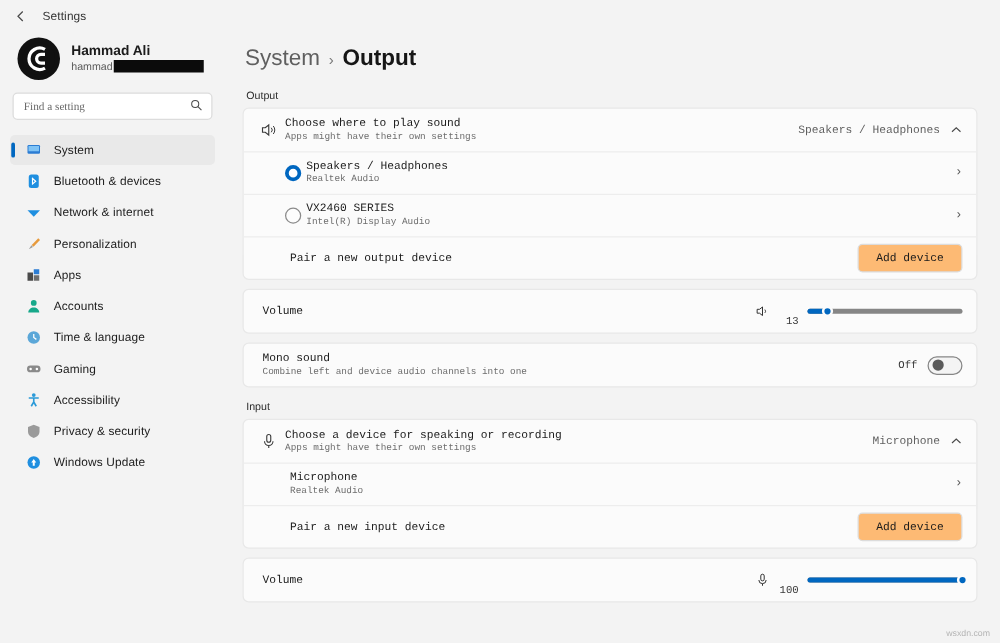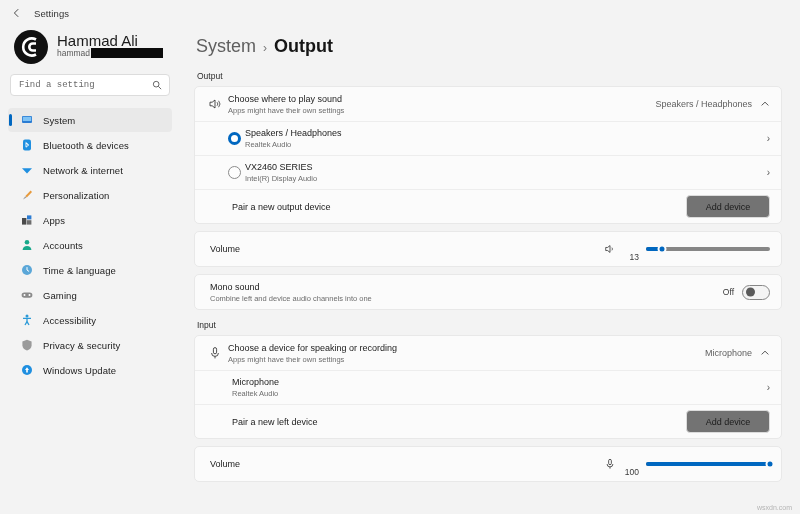--- a/index.html
+++ b/index.html
@@ -21,30 +21,30 @@
   .body { flex: 1; display: flex; min-height: 0; }
 
   
   .sidebar { width: 180px; flex: 0 0 180px; padding: 0 8px; display: flex; flex-direction: column; }
   .account { display: flex; align-items: center; gap: 9px; padding: 4px 0 10px 6px; }
   .avatar {
     width: 34px; height: 34px; border-radius: 50%; background: #111;
     flex: 0 0 34px; display: flex; align-items: center; justify-content: center;
   }
   .acct-text { min-width: 0; }
-  .acct-name { font-size: 15px; font-weight: normal; color: #1b1b1b; line-height: 12px; }
+  .acct-name { font-size: 11px; font-weight: bold; color: #1b1b1b; line-height: 12px; }
   .acct-mail { font-size: 8.5px; color: #5a5a5a; line-height: 12px; display: flex; align-items: center; }
   .redact { display: inline-block; width: 72px; height: 10px; background: #0b0b0b; margin-left: 1px; }
 
   .search {
     position: relative; height: 22px; background: #ffffff; border: 1px solid #dcdcdc;
     border-radius: 4px; display: flex; align-items: center; padding: 0 8px; margin: 0 2px 12px 2px;
   }
   .search input {
-    border: 0; outline: 0; background: transparent; font-family: Liberation Mono, monospace;
+    border: 0; outline: 0; background: transparent; font-family: Liberation Serif, serif;
     font-size: 9px; color: #2b2b2b; width: 100%;
   }
   .search input::placeholder { color: #6a6a6a; }
   .search-icon { position: absolute; right: 7px; top: 50%; transform: translateY(-50%); color: #4a4a4a; }
 
   .nav { display: flex; flex-direction: column; gap: 1px; }
   .nav-item {
     position: relative; height: 24px; display: flex; align-items: center; gap: 10px;
     padding-left: 12px; border-radius: 4px; cursor: default;
   }
@@ -62,39 +62,39 @@
   .crumb-parent { font-size: 18px; color: #5f5f5f; }
   .crumb-sep { font-size: 12px; color: #7a7a7a; }
   .crumb-current { font-size: 18px; font-weight: bold; color: #161616; }
 
   .section-label { font-size: 8.5px; color: #2b2b2b; margin: 0 0 5px 3px; }
 
   .card {
     background: #fbfbfb; border: 1px solid #e8e8e8; border-radius: 5px;
     margin-bottom: 7px; overflow: hidden;
   }
-  .row { display: flex; align-items: center; min-height: 34px; padding: 0 11px; }
+  .row { display: flex; align-items: center; min-height: 34px; padding: 0 11px; font-family: Liberation Mono, monospace; }
   .row + .row { border-top: 1px solid #ededed; }
   .row-ico { width: 18px; flex: 0 0 18px; display: flex; align-items: center; justify-content: center; color: #3a3a3a; }
   .row-main { flex: 1; min-width: 0; padding-left: 4px; }
   .row-title { font-size: 9px; color: #1b1b1b; line-height: 12px; }
   .row-sub { font-size: 7.5px; color: #6d6d6d; line-height: 11px; }
   .row-right { display: flex; align-items: center; gap: 8px; flex: 0 0 auto; }
   .row-value { font-size: 9px; color: #5f5f5f; }
   .chev { color: #4a4a4a; display: flex; align-items: center; }
   .chev-r { color: #5c5c5c; font-size: 10px; }
 
   .radio {
     width: 13px; height: 13px; border-radius: 50%; flex: 0 0 13px;
     border: 1.6px solid #8b8b8b; background: #fdfdfd; margin-left: 22px;
   }
   .radio.on { border: 3.2px solid #0067c0; background: #ffffff; }
 
   .btn {
-    height: 23px; min-width: 84px; padding: 0 12px; background: #737373;
+    height: 23px; min-width: 84px; padding: 0 12px; background: #fdba74;
     border: 1px solid #dcdcdc; border-radius: 4px; font-family: inherit;
     font-size: 9px; color: #1b1b1b; display: flex; align-items: center; justify-content: center;
   }
 
   
   .slider-wrap { display: flex; align-items: center; gap: 7px; }
   .spk-ico { color: #2b2b2b; display: flex; align-items: center; }
   .slider-val { font-size: 8.5px; color: #3a3a3a; min-width: 16px; text-align: right; margin-top: 16px; }
   .track { position: relative; width: 124px; height: 4px; background: #868686; border-radius: 2px; }
   .fill { position: absolute; left: 0; top: 0; height: 4px; background: #0067c0; border-radius: 2px; }
@@ -392,21 +392,21 @@
         <div class="row">
           <div class="row-main" style="padding-left:26px">
             <div class="row-title">Microphone</div>
             <div class="row-sub">Realtek Audio</div>
           </div>
           <span class="chev-r">›</span>
         </div>
 
         <div class="row">
           <div class="row-main" style="padding-left:26px">
-            <div class="row-title">Pair a new left device</div>
+            <div class="row-title">Pair a new input device</div>
           </div>
           <button class="btn">Add device</button>
         </div>
       </div>
 
       <div class="card">
         <div class="row">
           <div class="row-main" style="padding-left:4px">
             <div class="row-title">Volume</div>
           </div>

